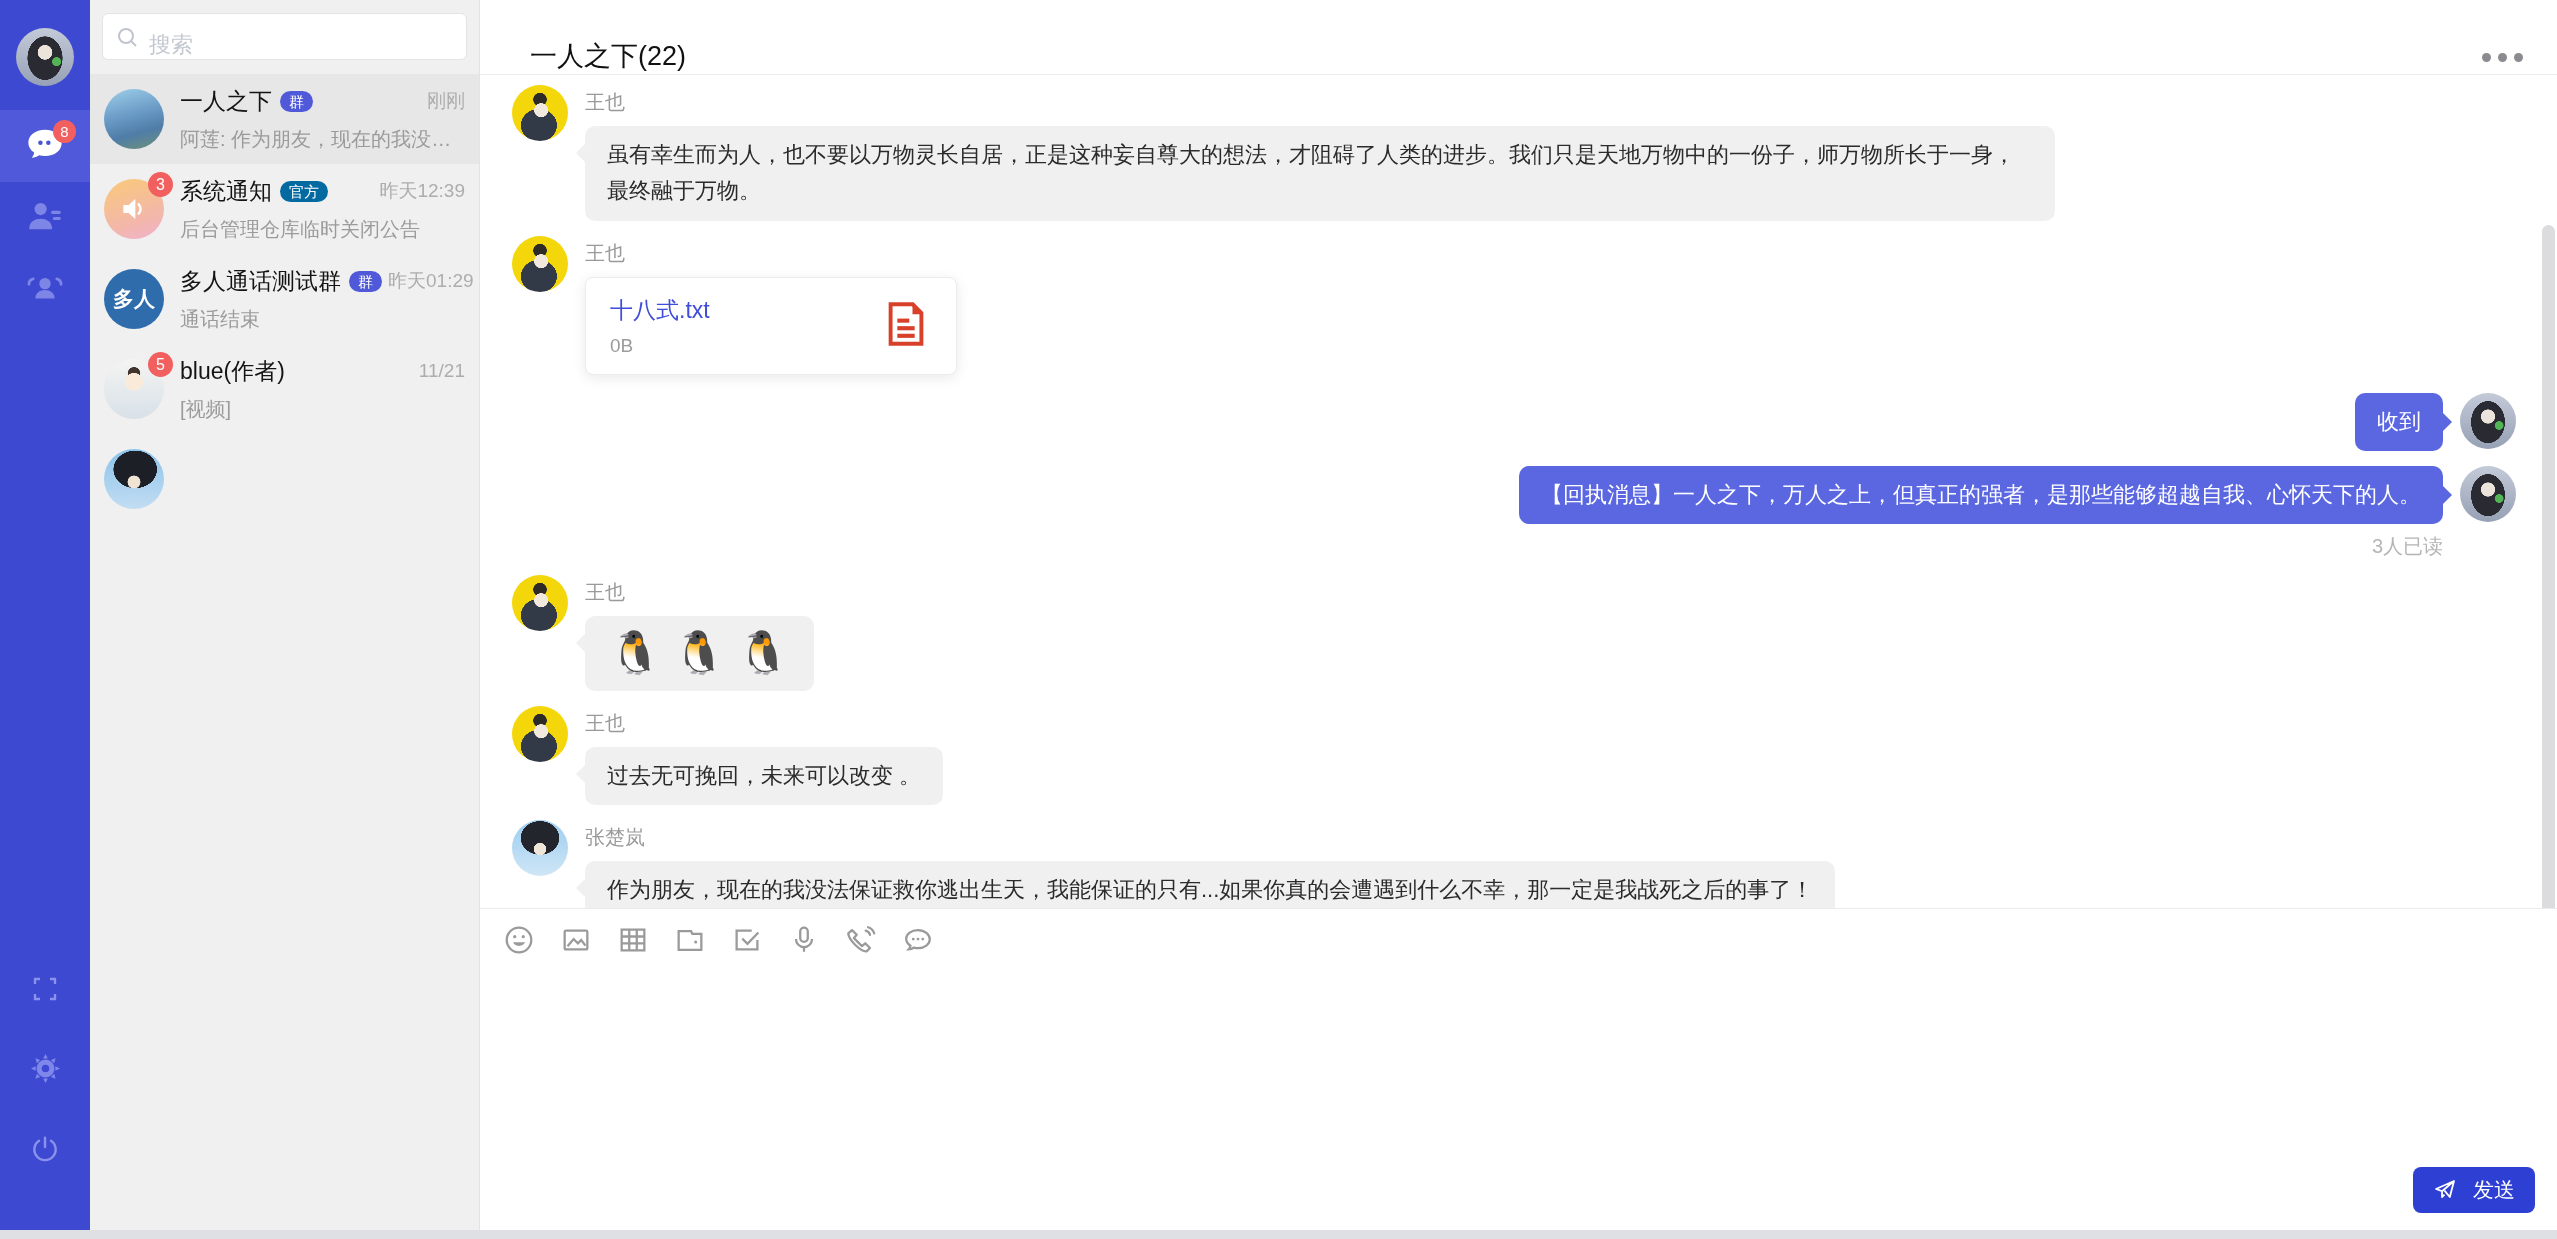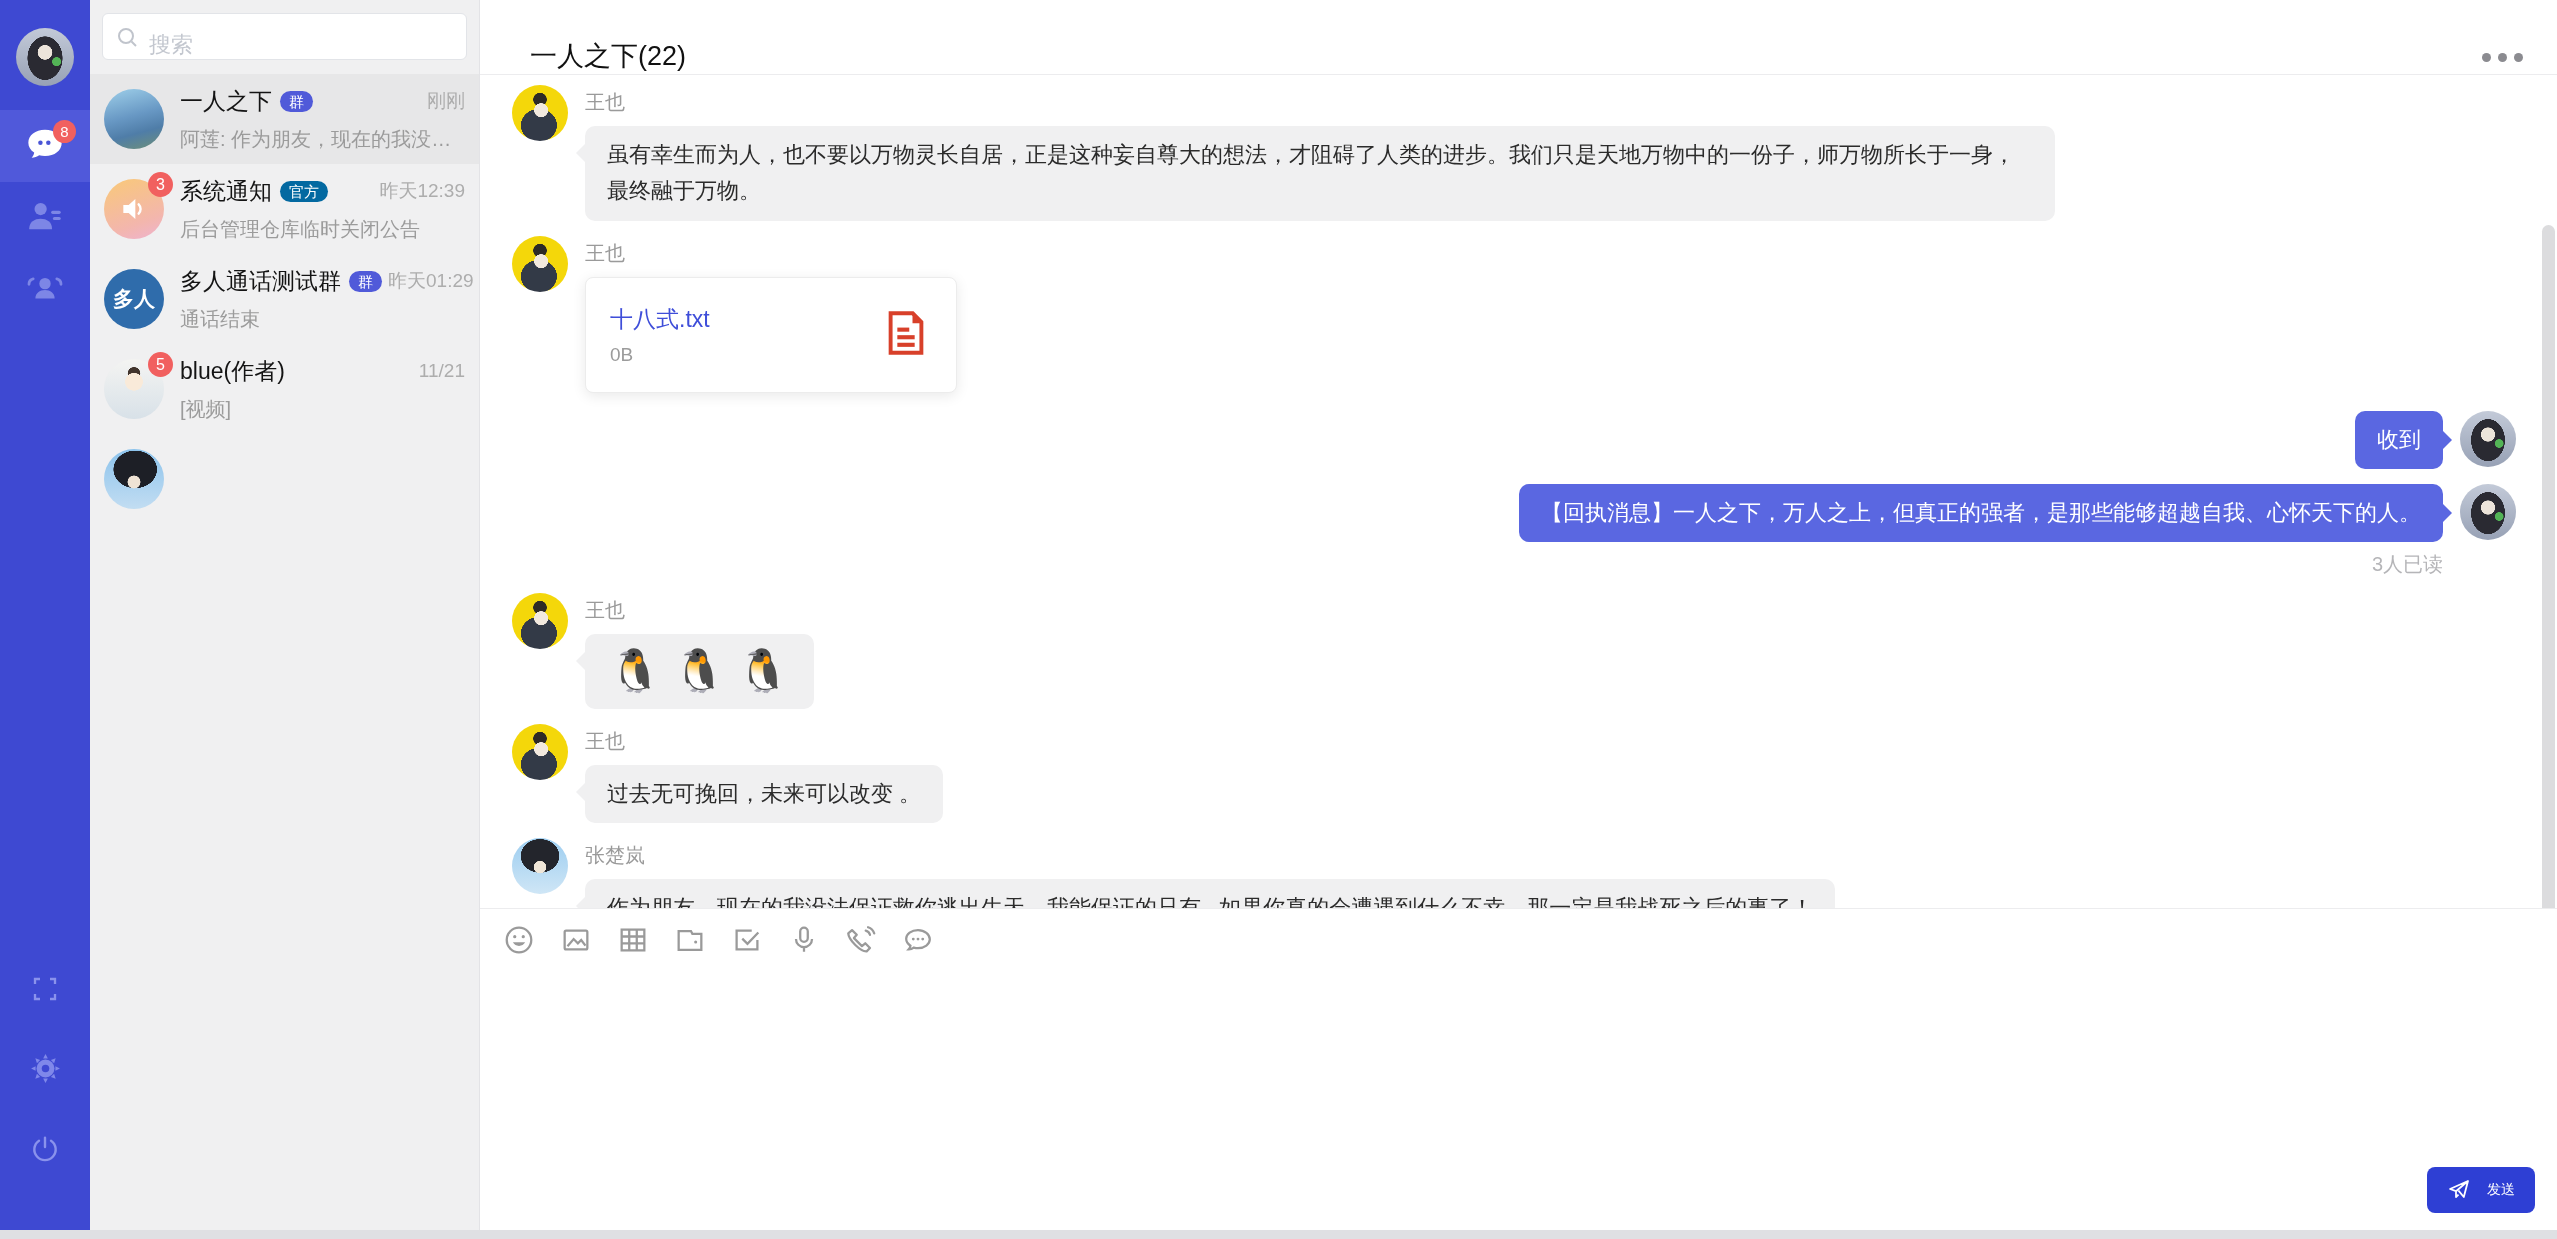--- a/index.html
+++ b/index.html
@@ -85,34 +85,34 @@
   .bubble:before { content:""; position:absolute; left:-9px; top:18px;
     border:9px solid transparent; border-right-color:#f0f0f1; border-left:0; }
   .msg.own { flex-direction:row-reverse; }
   .msg.own .body { margin:0 17px 0 0; align-items:flex-end; }
   .msg.own .bubble { background:#5a67e1; color:#fff; }
   .msg.own .bubble:before { left:auto; right:-9px; top:50%; transform:translateY(-50%);
     border:9px solid transparent; border-left-color:#5a67e1; border-right:0; }
   .read { font-size:20px; color:#b5b5b8; margin-top:9px; }
   .stickers { font-size:42px; line-height:1.2; letter-spacing:12px; padding:12px 12px 12px 24px; }
   .file-card { width:372px; background:#fff; border:1px solid #ececec; border-radius:8px;
-    box-shadow:0 3px 14px rgba(0,0,0,.09); display:flex; align-items:center; padding:26px 24px; cursor:pointer; }
+    box-shadow:0 3px 14px rgba(0,0,0,.09); display:flex; align-items:center; padding:17px 24px; cursor:pointer; }
   .file-meta { flex:1; min-width:0; }
   .file-name { font-size:23px; color:#3f4ed9; }
   .file-size { font-size:19px; color:#9b9b9b; margin-top:9px; }
   .file-icon { flex:none; margin-left:14px; }
 
   .vscroll { position:absolute; top:150px; right:2px; width:13px; height:752px; background:#dcdcde; border-radius:7px; cursor:pointer; }
 
   .toolbar { height:62px; flex:none; border-top:1px solid #ececee; display:flex; align-items:center; padding-left:22px; gap:23px; }
   .tool { width:34px; height:34px; cursor:pointer; display:flex; align-items:center; justify-content:center; }
   .input-area { flex:1; cursor:text; }
   .send-row { height:78px; flex:none; display:flex; justify-content:flex-end; align-items:flex-end; padding:0 22px 26px 0; }
   .send { height:46px; padding:0 20px; background:#2e3fd4; border:none; border-radius:8px; color:#fff;
-    font-size:14px; display:flex; align-items:center; gap:16px; cursor:pointer; font-family:inherit; }
+    font-size:21px; display:flex; align-items:center; gap:16px; cursor:pointer; font-family:inherit; }
 
   .hscroll { position:absolute; left:0; right:0; bottom:0; height:9px; background:#dfe0e3; z-index:50; cursor:pointer; }
 </style>
 </head>
 <body>
 
 <div class="app">
 
   <aside class="rail">
     <div class="rail-avatar av-own"></div>

